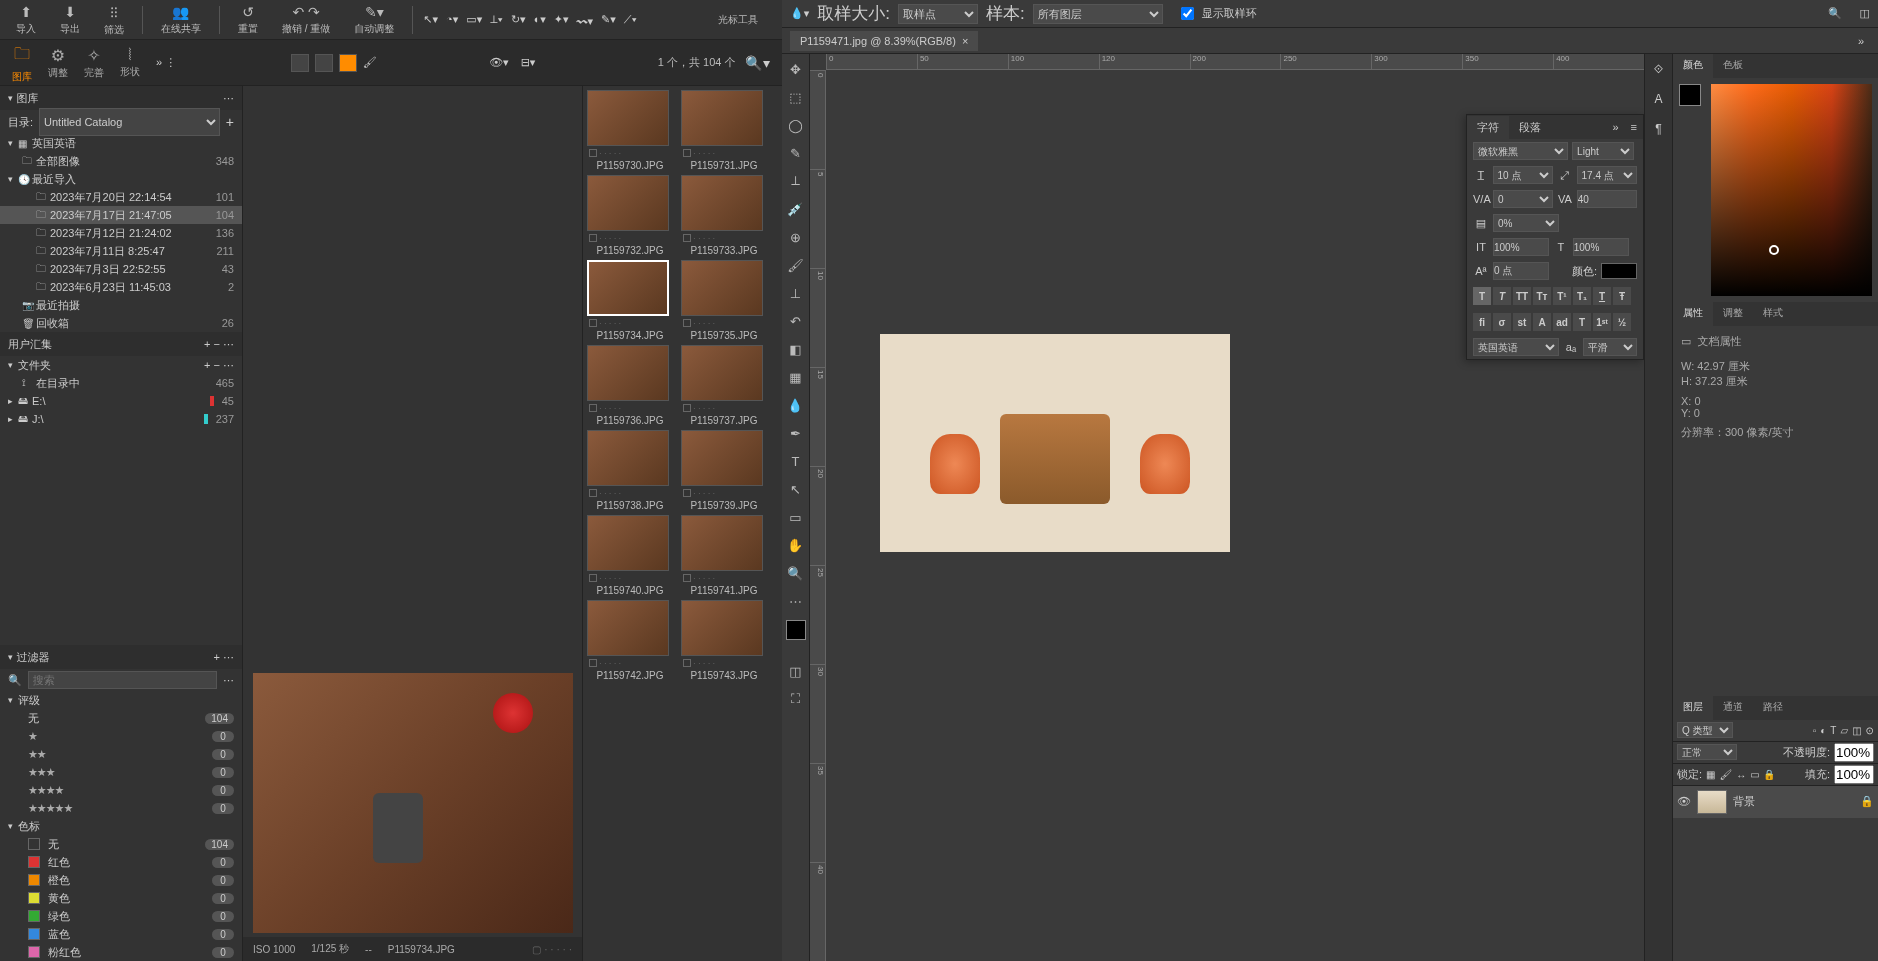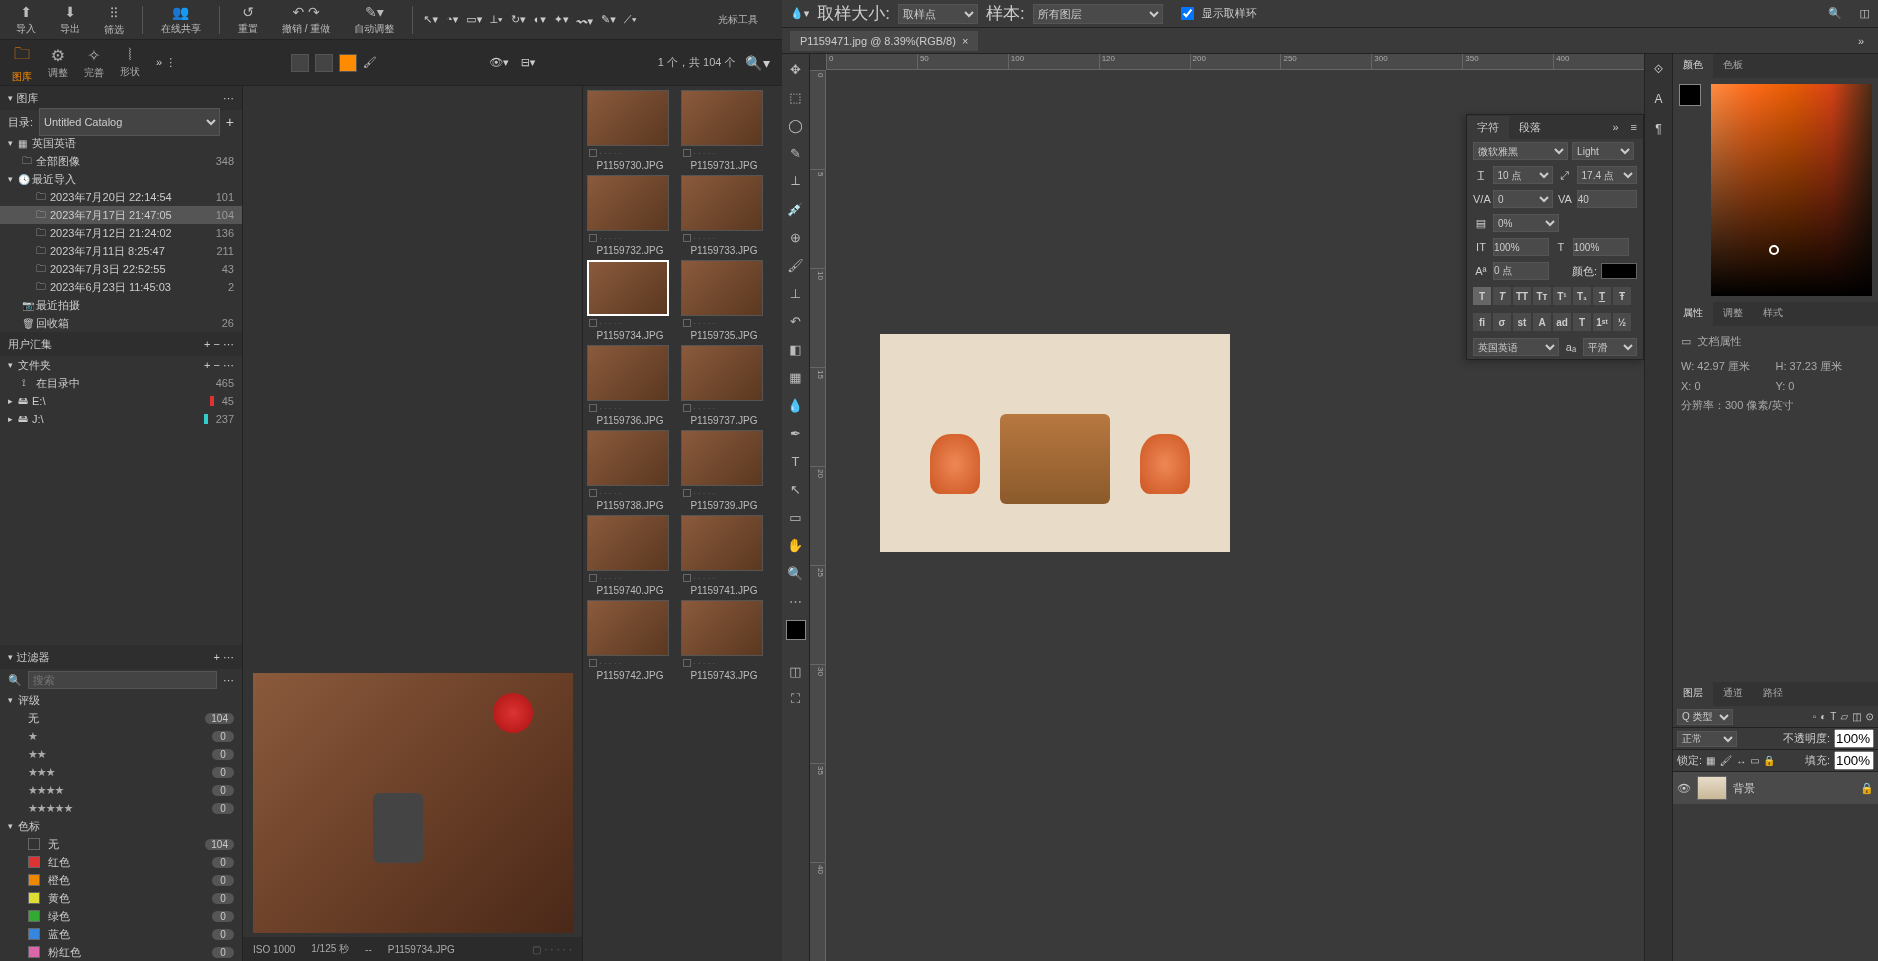--- a/index.html
+++ b/index.html
@@ -113,21 +113,21 @@
 .rp-tab.act { background: #3a3a3a; color: #ddd; }
 .rp-color { height: 224px; display: flex; padding: 6px; gap: 6px; }
 .rp-fgbg { width: 26px; }
 .rp-fg { width: 22px; height: 22px; background: #000; border: 1px solid #888; }
 .rp-spectrum { flex: 1; background: 
   linear-gradient(to bottom, rgba(0,0,0,0) 0%, rgba(0,0,0,1) 100%),
   linear-gradient(to right, #ff8c42 0%, #ff6b1a 25%, #e85d04 50%, #d84315 75%, #4a2c17 100%);
   position: relative; }
 .rp-spectrum .ring { position: absolute; width: 10px; height: 10px; border: 2px solid #fff; border-radius: 50%; left: 36%; top: 76%; }
 .rp-props { padding: 8px; font-size: 11px; color: #aaa; }
-.rp-props .row { display: flex; margin-bottom: 6px; }
+.rp-props .row { display: flex; margin-bottom: 6px; flex-direction: column; }
 .rp-props .row .c { flex: 1; }
 .rp-layers { flex: 1; display: flex; flex-direction: column; }
 .rp-layer-tb { height: 22px; display: flex; align-items: center; padding: 0 4px; gap: 4px; border-bottom: 1px solid #222; }
 .rp-layer-tb select { background: #4a4a4a; color: #ccc; border: 1px solid #555; height: 16px; font-size: 10px; }
 .rp-layer-tb .sp { flex: 1; }
 .rp-layer-tb .ico { font-size: 10px; cursor: pointer; }
 .rp-layer-row { height: 32px; display: flex; align-items: center; padding: 0 4px; gap: 6px; background: #4a4a4a; }
 .rp-layer-row .eye { cursor: pointer; }
 .rp-layer-row .thumb { width: 30px; height: 24px; background: linear-gradient(#e8dcc8, #c8b898); border: 1px solid #666; }
 

